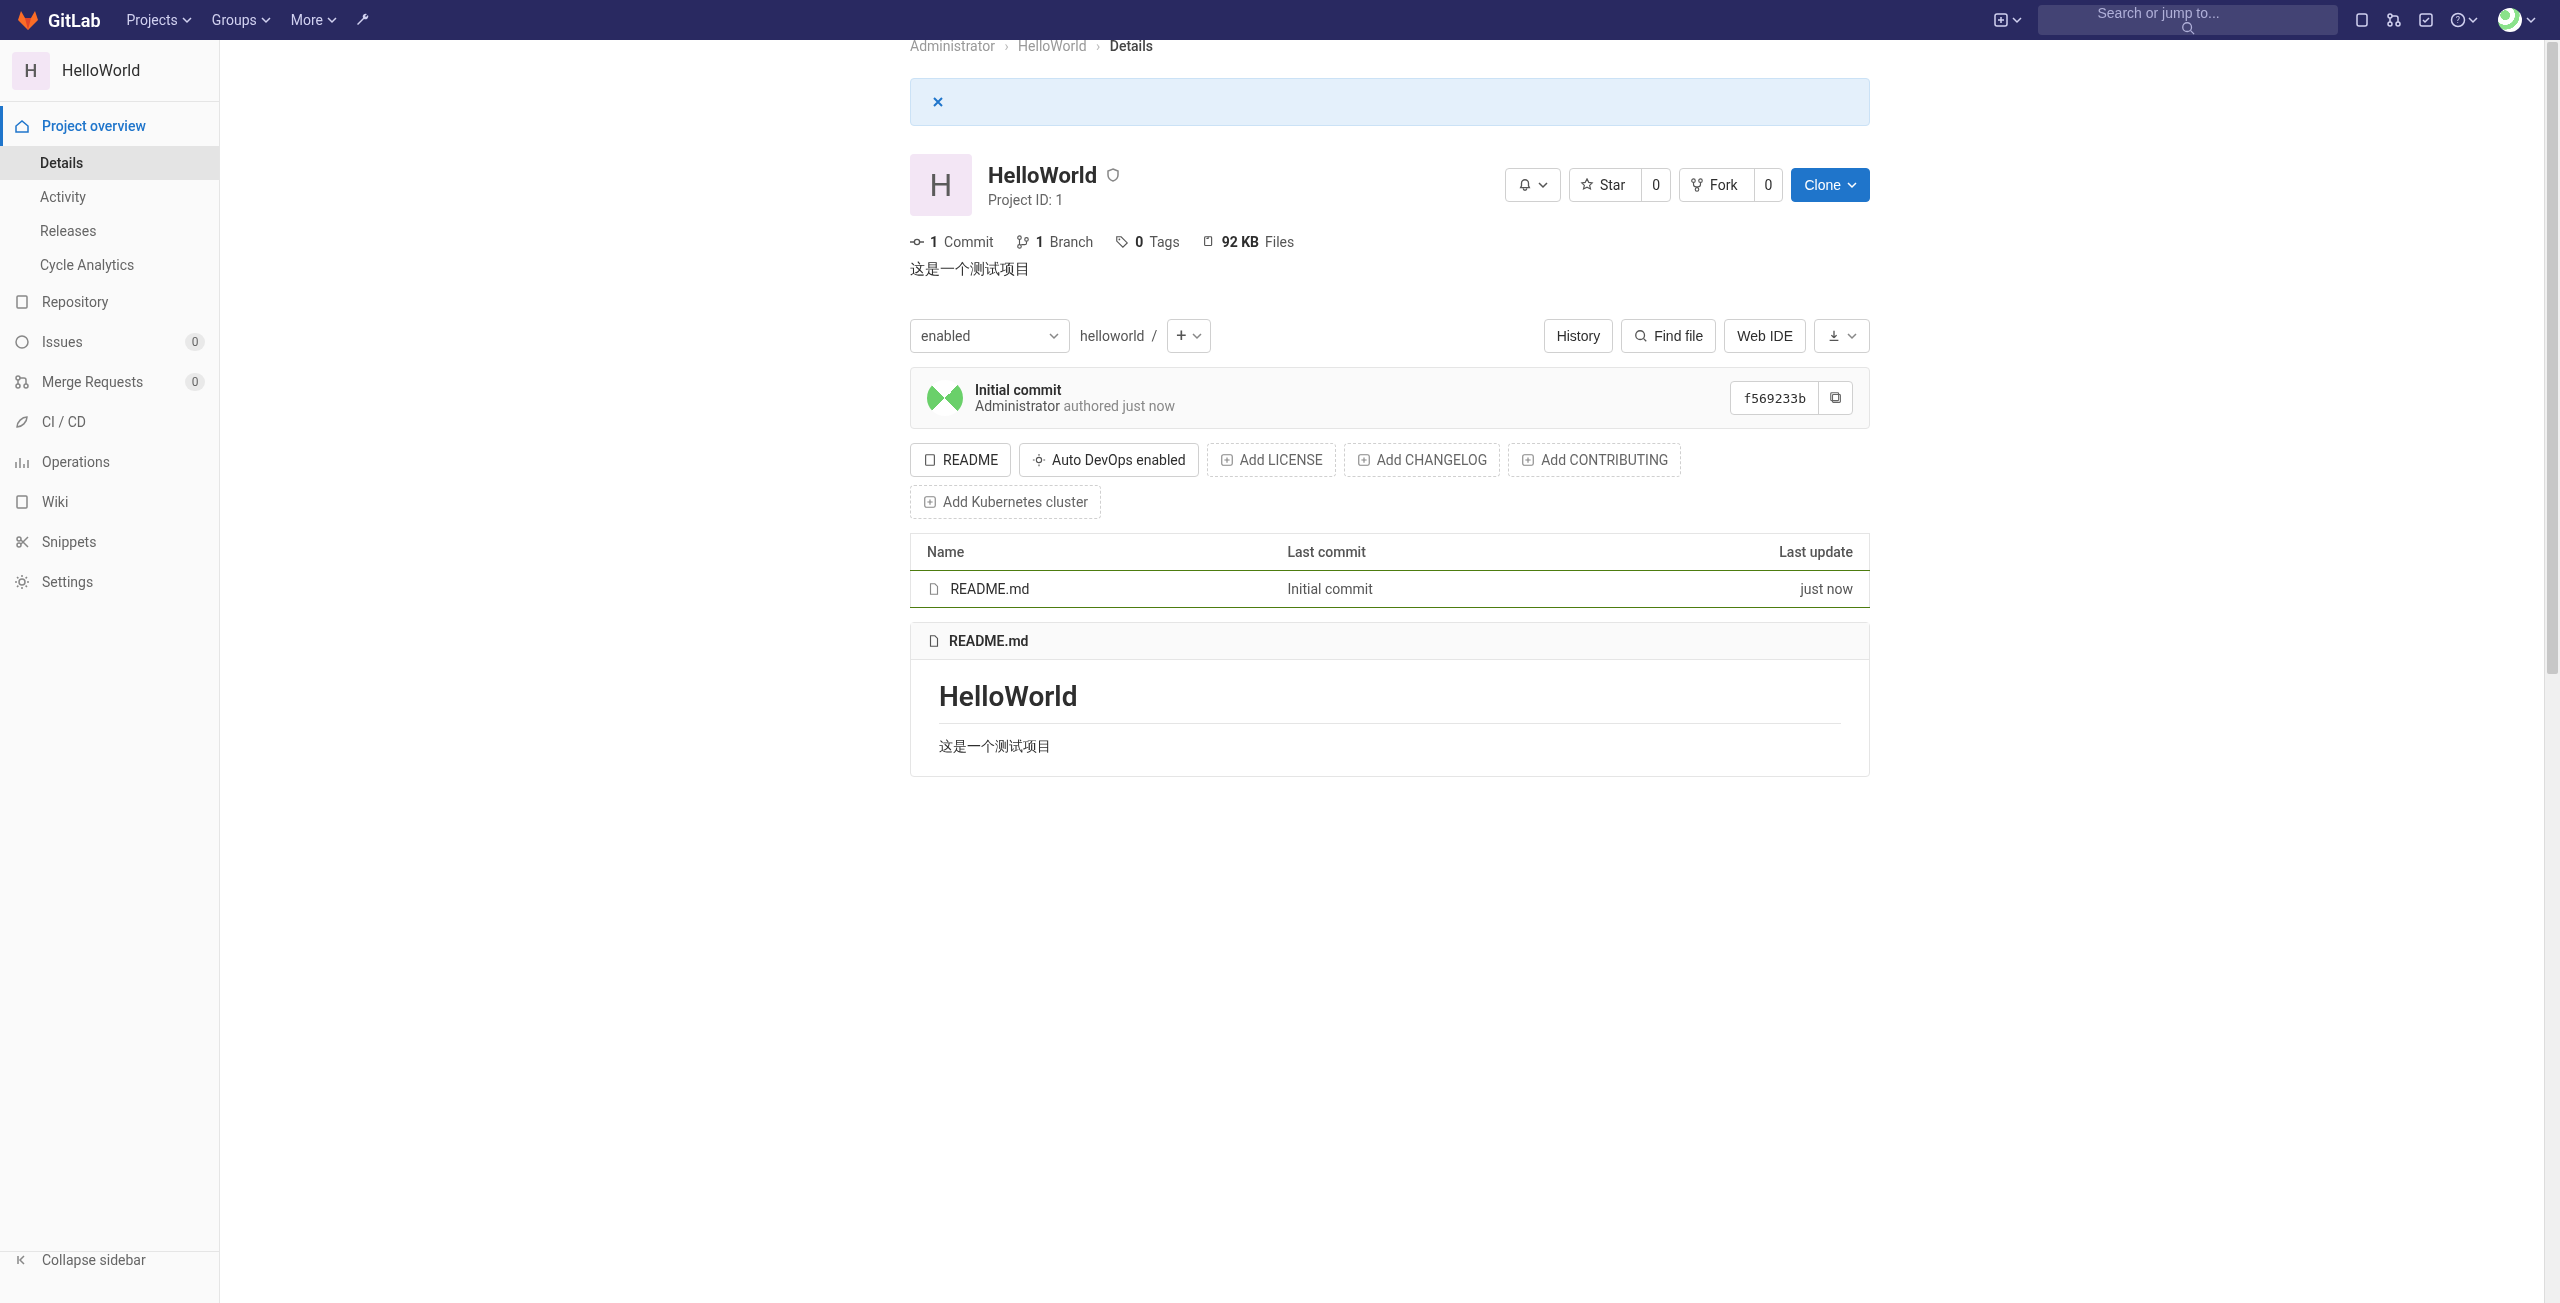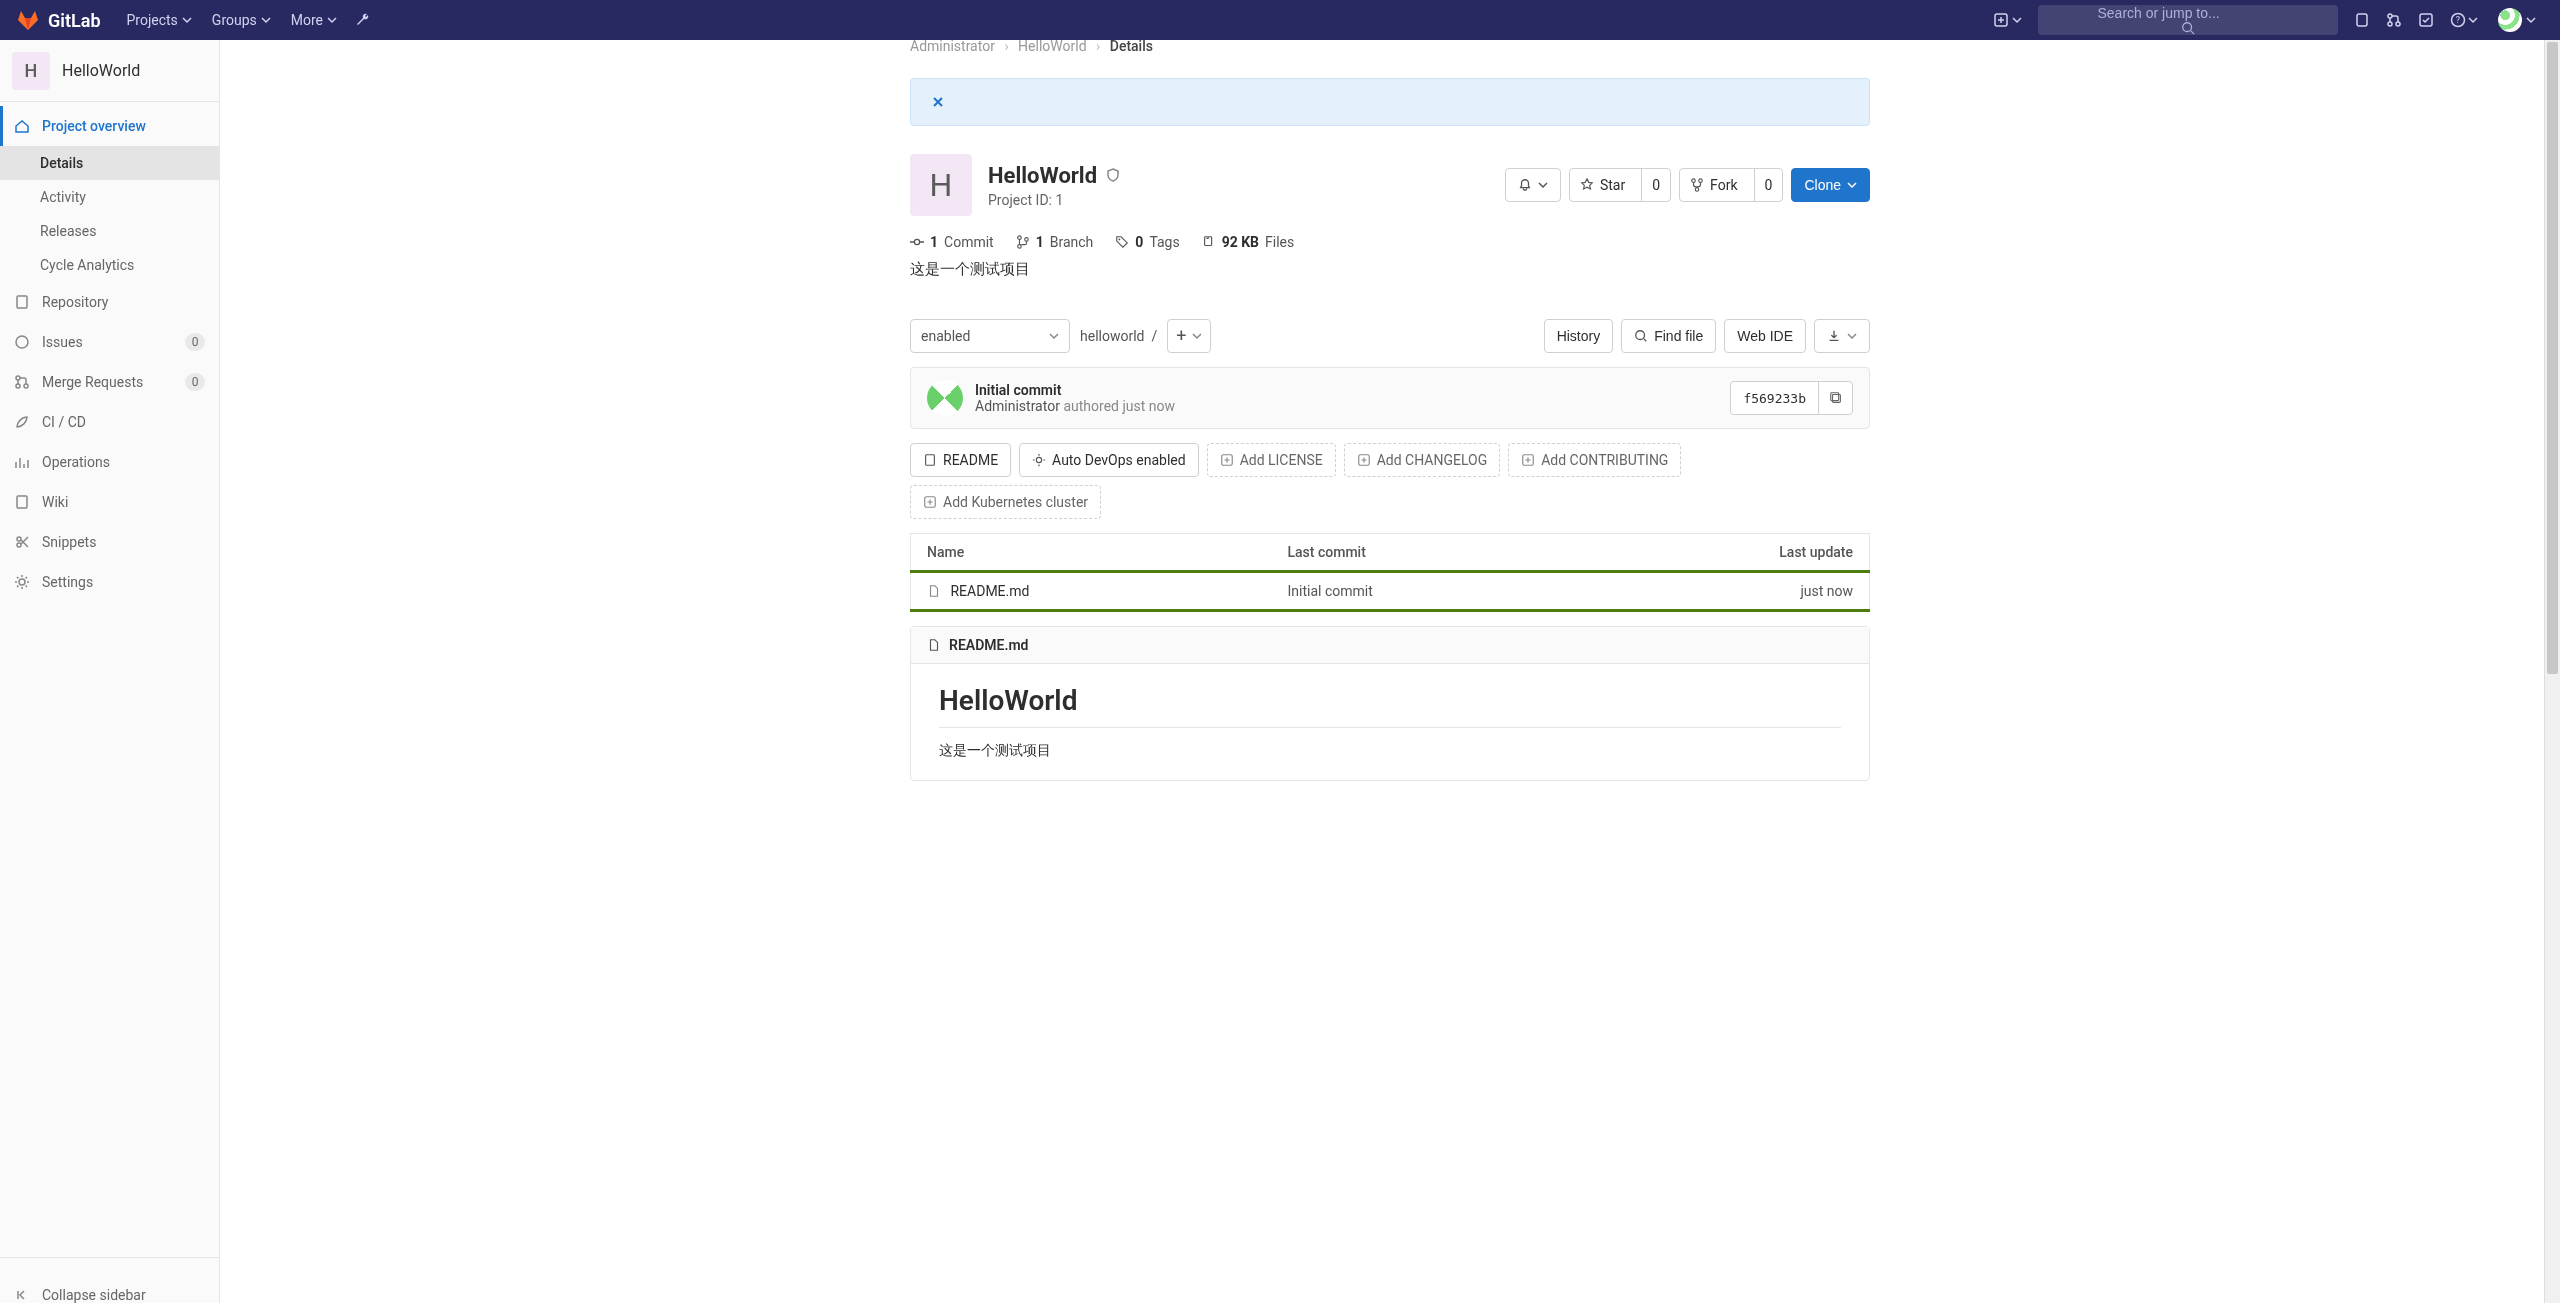--- a/index.html
+++ b/index.html
@@ -150,22 +150,22 @@
     cursor: pointer;
     font-size: 14px;
   }
   .sidebar .sub-item.active {
     background: #e4e4e4;
     color: #2e2e2e;
     font-weight: 500;
   }
   .sidebar .bottom {
     border-top: 1px solid #e5e5e5;
-    height: 46px;
-    display:flex; align-items:flex-end;
+    height: 52px;
+    display:flex; align-items:flex-start;
     padding: 0 14px;
     color:#666;
     cursor:pointer;
     gap: 12px;
   }
 
   
   .main {
     flex: 1;
     overflow-y: auto;
@@ -311,21 +311,21 @@
   .chip.dashed { border-style:dashed; color:#666; }
 
   table.files {
     width:100%; border-collapse:collapse;
     margin-top:14px;
     border:1px solid #e5e5e5; border-radius:4px;
   }
   table.files th, table.files td {
     text-align:left; padding:10px 16px;
     font-size:14px; color:#555;
-    border-bottom:3px solid #4d7c0f;
+    border-bottom:1px solid #4d7c0f;
   }
   table.files th { font-weight:500; background:#fff; }
   table.files th:last-child, table.files td:last-child { text-align:right; }
   table.files td .fname { color:#2e2e2e; }
 
   .readme-box {
     border:1px solid #e5e5e5; border-radius:4px; margin-top:14px;
   }
   .readme-box .hdr {
     background:#fafafa;

